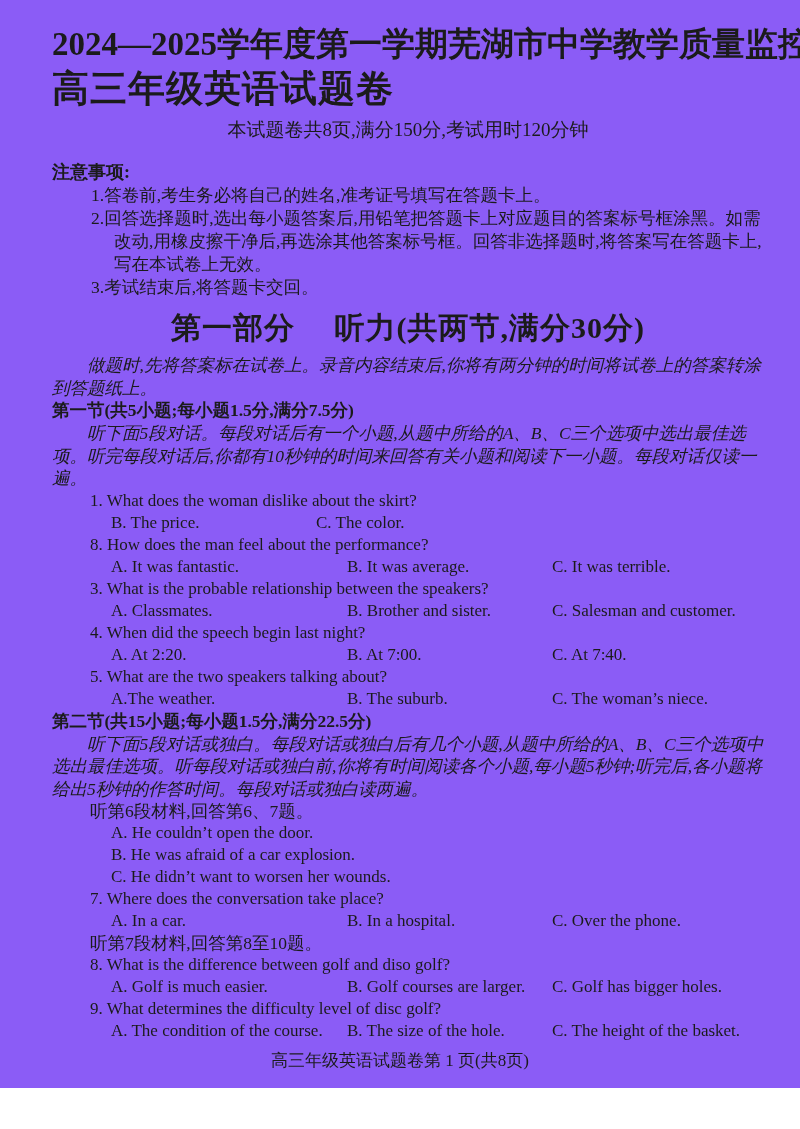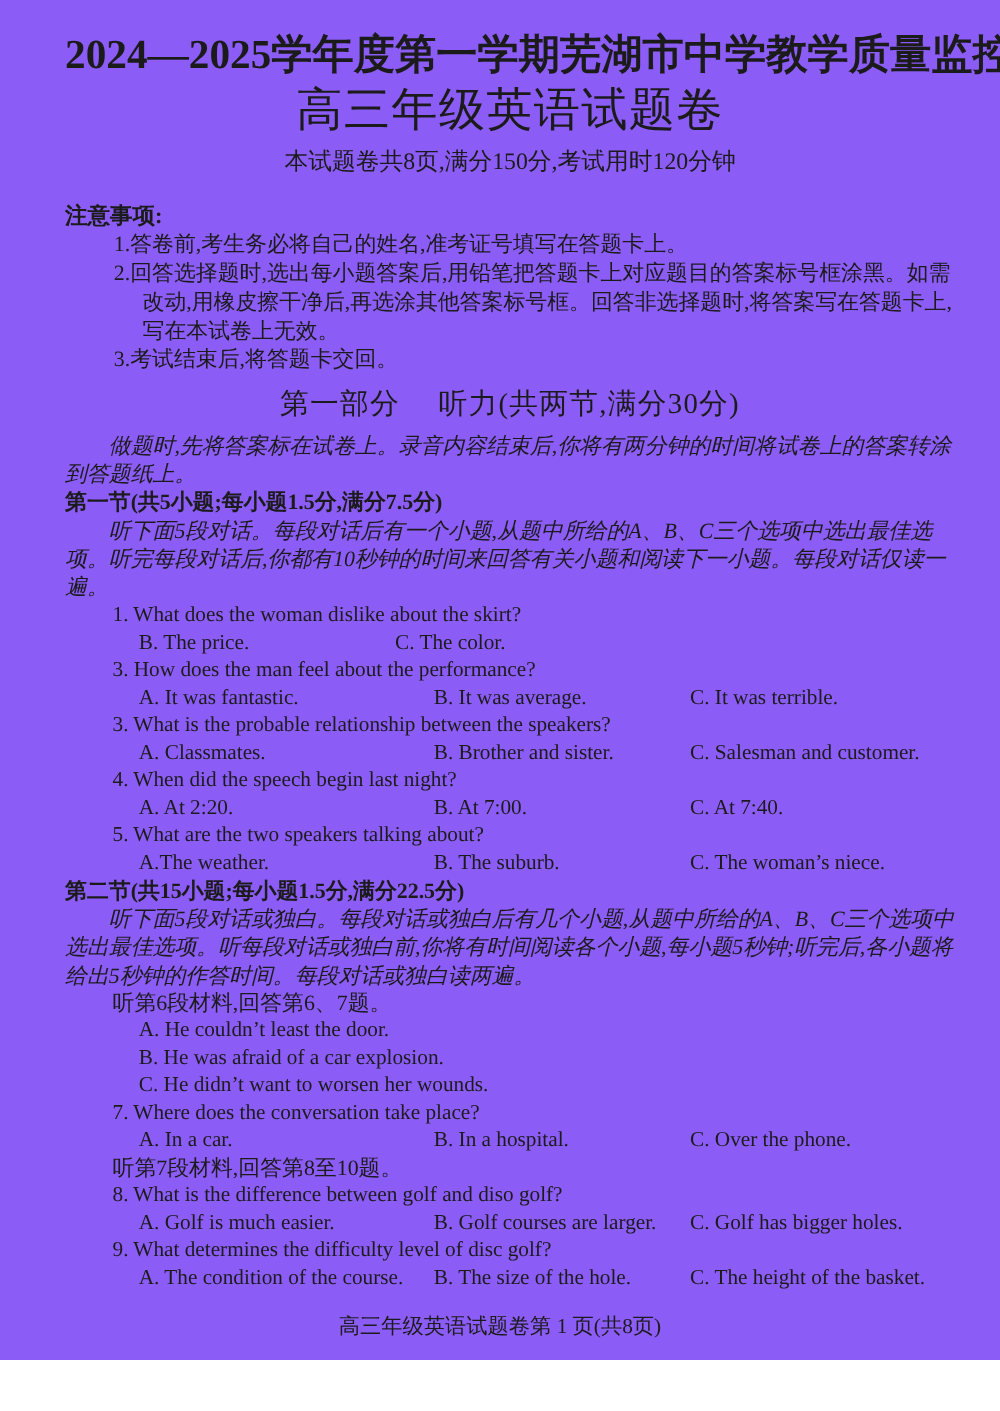--- a/index.html
+++ b/index.html
@@ -4,28 +4,28 @@
 <style>
   html,body{margin:0;padding:0;background:#ffffff;}
   .page{
     width:800px;height:1088px;background:#8b5cf6;color:#1b1b1b;
     font-family:"Liberation Serif","DejaVu Serif",serif;
     box-sizing:border-box;padding:24px 36px 0 52px;overflow:hidden;
     position:relative;
   }
   
   .title1{margin:0;text-align:center;font-size:33px;font-weight:700;line-height:1.25;letter-spacing:0px;white-space:nowrap;}
-  .title2{margin:2px 0 0 0;text-align:center;font-size:37px;font-weight:400;line-height:1.2;letter-spacing:1px;}
+  .title2{margin:2px 0 0 0;text-align:left;font-size:37px;font-weight:700;line-height:1.2;letter-spacing:1px;}
   .meta{margin:7px 0 0 0;text-align:center;font-size:19px;line-height:1.2;}
   
   .notice{margin-top:20px;}
   .notice-heading{margin:0;font-size:18px;font-weight:700;line-height:23px;}
   .notice-item{margin:0;font-size:17.5px;line-height:23px;padding-left:62px;text-indent:-23px;}
   
-  .part-heading{margin:9px 0 7px 0;text-align:center;font-size:23px;font-weight:400;line-height:1.3;letter-spacing:1px;}
+  .part-heading{margin:9px 0 7px 0;text-align:center;font-size:30px;font-weight:700;line-height:1.3;letter-spacing:1px;}
   .para{margin:0;font-size:17.5px;line-height:22.5px;text-indent:2em;font-style:italic;}
   .sec-heading{margin:0;font-size:17.5px;font-weight:700;line-height:23px;}
   .material{margin:0;font-size:17.5px;line-height:22px;padding-left:38px;}
   
   .question{margin:0;}
   .q-text{margin:0;font-size:17px;line-height:22px;padding-left:38px;}
   .opts{display:flex;padding-left:59px;font-size:17px;line-height:22px;}
   .opt-a{width:236px;flex:0 0 auto;}
   .opt-b{width:205px;flex:0 0 auto;}
   .opt-c{flex:1 1 auto;}
@@ -60,21 +60,21 @@
 
   <div class="question">
     <p class="q-text">1. What does the woman dislike about the skirt?</p>
     <div class="opts">
       <span class="opt-b">B. The price.</span>
       <span class="opt-c">C. The color.</span>
     </div>
   </div>
 
   <div class="question">
-    <p class="q-text">3. How does the man feel about the performance?</p>
+    <p class="q-text">8. How does the man feel about the performance?</p>
     <div class="opts">
       <span class="opt-a">A. It was fantastic.</span>
       <span class="opt-b">B. It was average.</span>
       <span class="opt-c">C. It was terrible.</span>
     </div>
   </div>
 
   <div class="question">
     <p class="q-text">3. What is the probable relationship between the speakers?</p>
     <div class="opts">
@@ -101,21 +101,21 @@
       <span class="opt-c">C. The woman’s niece.</span>
     </div>
   </div>
 
   <p class="sec-heading">第二节(共15小题;每小题1.5分,满分22.5分)</p>
   <p class="para">听下面5段对话或独白。每段对话或独白后有几个小题,从题中所给的A、B、C三个选项中选出最佳选项。听每段对话或独白前,你将有时间阅读各个小题,每小题5秒钟;听完后,各小题将给出5秒钟的作答时间。每段对话或独白读两遍。</p>
   <p class="material">听第6段材料,回答第6、7题。</p>
 
   <div class="question">
     <div class="opts-stacked">
-      <div>A. He couldn’t least the door.</div>
+      <div>A. He couldn’t open the door.</div>
       <div>B. He was afraid of a car explosion.</div>
       <div>C. He didn’t want to worsen her wounds.</div>
     </div>
   </div>
 
   <div class="question">
     <p class="q-text">7. Where does the conversation take place?</p>
     <div class="opts">
       <span class="opt-a">A. In a car.</span>
       <span class="opt-b">B. In a hospital.</span>

